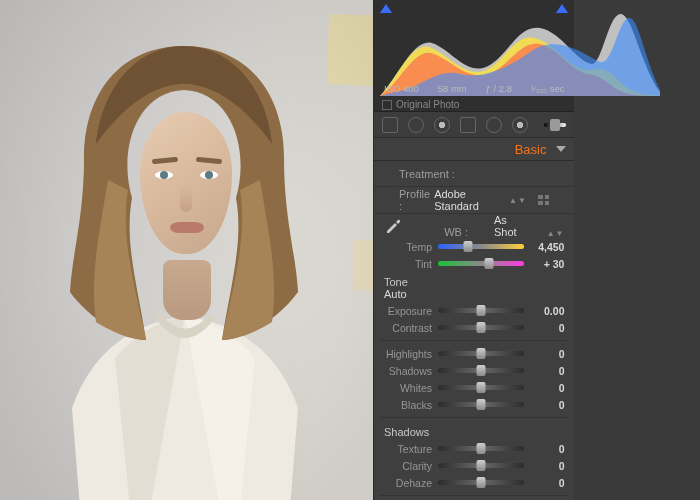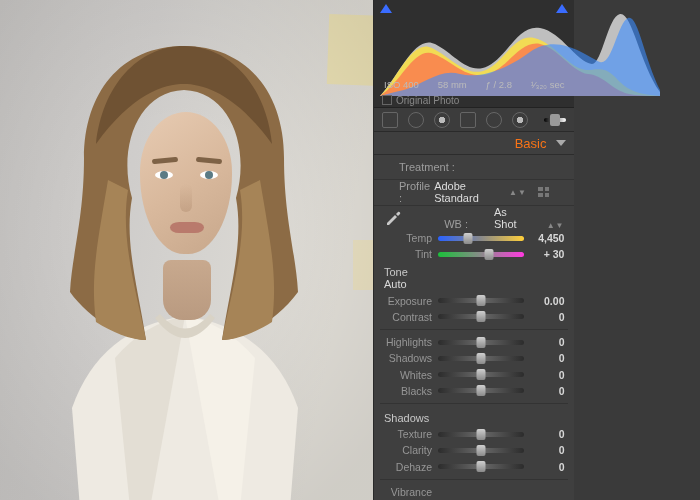--- a/index.html
+++ b/index.html
@@ -256,17 +256,14 @@
       <span class="num">0</span>
     </div>
     <div class="sld-row">
       <span class="nam">Dehaze</span>
       <div class="track t-plain">
           <span class="kn" style="left:50%"></span>
         </div>
       <span class="num">0</span>
     </div>
     <div class="sep"></div>
-    <div class="sld-row">
-      <span class="nam">Vibrance</span>
-    </div>
   </div>
 </div>
 
 </body></html>

